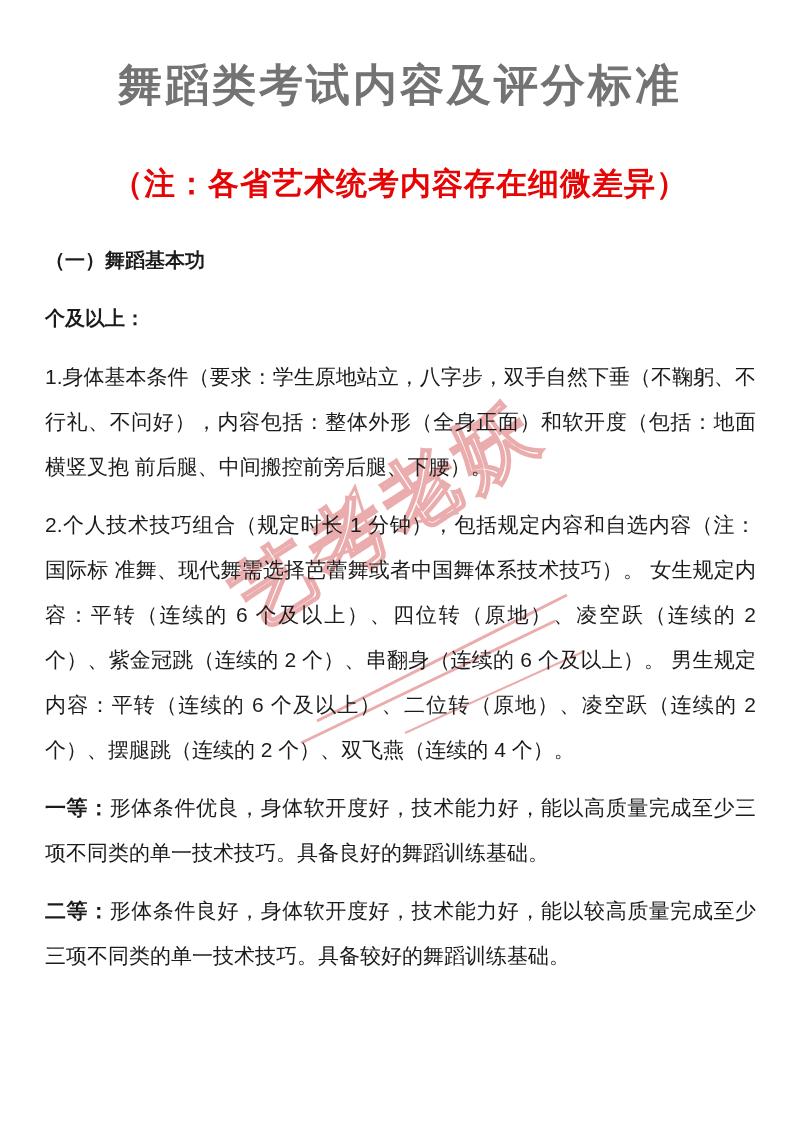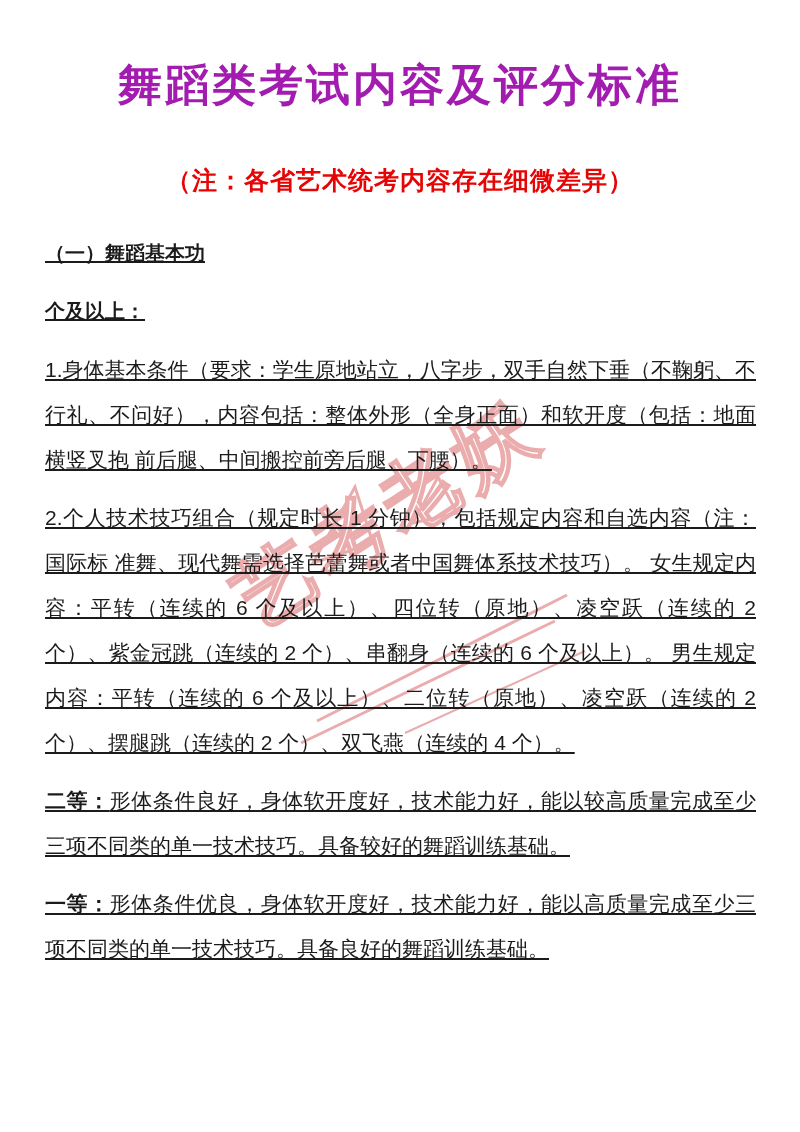--- a/index.html
+++ b/index.html
@@ -16,39 +16,38 @@
     overflow:hidden;
   }
   
   .doc-title{
     margin:60px 0 8px 0;
     text-align:center;
     font-size:44px;
     line-height:1.15;
     font-weight:800;
     letter-spacing:3px;
-    color:#a21caf;
+    color:#737373;
     position:relative;z-index:1;
   }
   .doc-subtitle{
     margin:54px 0 0 0;
     text-align:center;
-    font-size:25px;
+    font-size:31px;
     line-height:1.2;
     font-weight:800;
     letter-spacing:1px;
     color:#e60404;
     position:relative;z-index:1;
   }
   
   .content{
     position:relative;
     z-index:1;
     padding:36px 44px 0 45px;
-    text-decoration:underline;
   }
   .content .block{
     margin:0 0 13px 0;
     font-size:21px;
     line-height:45px;
     text-align:justify;
     text-align-last:left;
   }
   .content .heading{
     font-size:20px;
@@ -107,18 +106,18 @@
     <p class="block heading">（一）舞蹈基本功</p>
 
     <p class="block heading">个及以上：</p>
 
     <p class="block">1.身体基本条件（要求：学生原地站立，八字步，双手自然下垂（不鞠躬、不行礼、不问好），内容包括：整体外形（全身正面）和软开度（包括：地面横竖叉抱 前后腿、中间搬控前旁后腿、下腰）。</p>
 
     <p class="block">2.个人技术技巧组合（规定时长 1 分钟），包括规定内容和自选内容（注：国际标 准舞、现代舞需选择芭蕾舞或者中国舞体系技术技巧）。 女生规定内容：平转（连续的 6 个及以上）、四位转（原地）、凌空跃（连续的 2 个）、紫金冠跳（连续的 2 个）、串翻身（连续的 6 个及以上）。 男生规定内容：平转（连续的 6 个及以上）、二位转（原地）、凌空跃（连续的 2 个）、摆腿跳（连续的 2 个）、双飞燕（连续的 4 个）。</p>
 
 
 
+    <p class="block"><span class="lead-bold">一等：</span><span>形体条件优良，身体软开度好，技术能力好，能以高质量完成至少三项不同类的单一技术技巧。具备良好的舞蹈训练基础。</span></p>
+
     <p class="block"><span class="lead-bold">二等：</span><span>形体条件良好，身体软开度好，技术能力好，能以较高质量完成至少三项不同类的单一技术技巧。具备较好的舞蹈训练基础。</span></p>
-
-    <p class="block"><span class="lead-bold">一等：</span><span>形体条件优良，身体软开度好，技术能力好，能以高质量完成至少三项不同类的单一技术技巧。具备良好的舞蹈训练基础。</span></p>
 
   </div>
 </div>
 
 </body></html>

